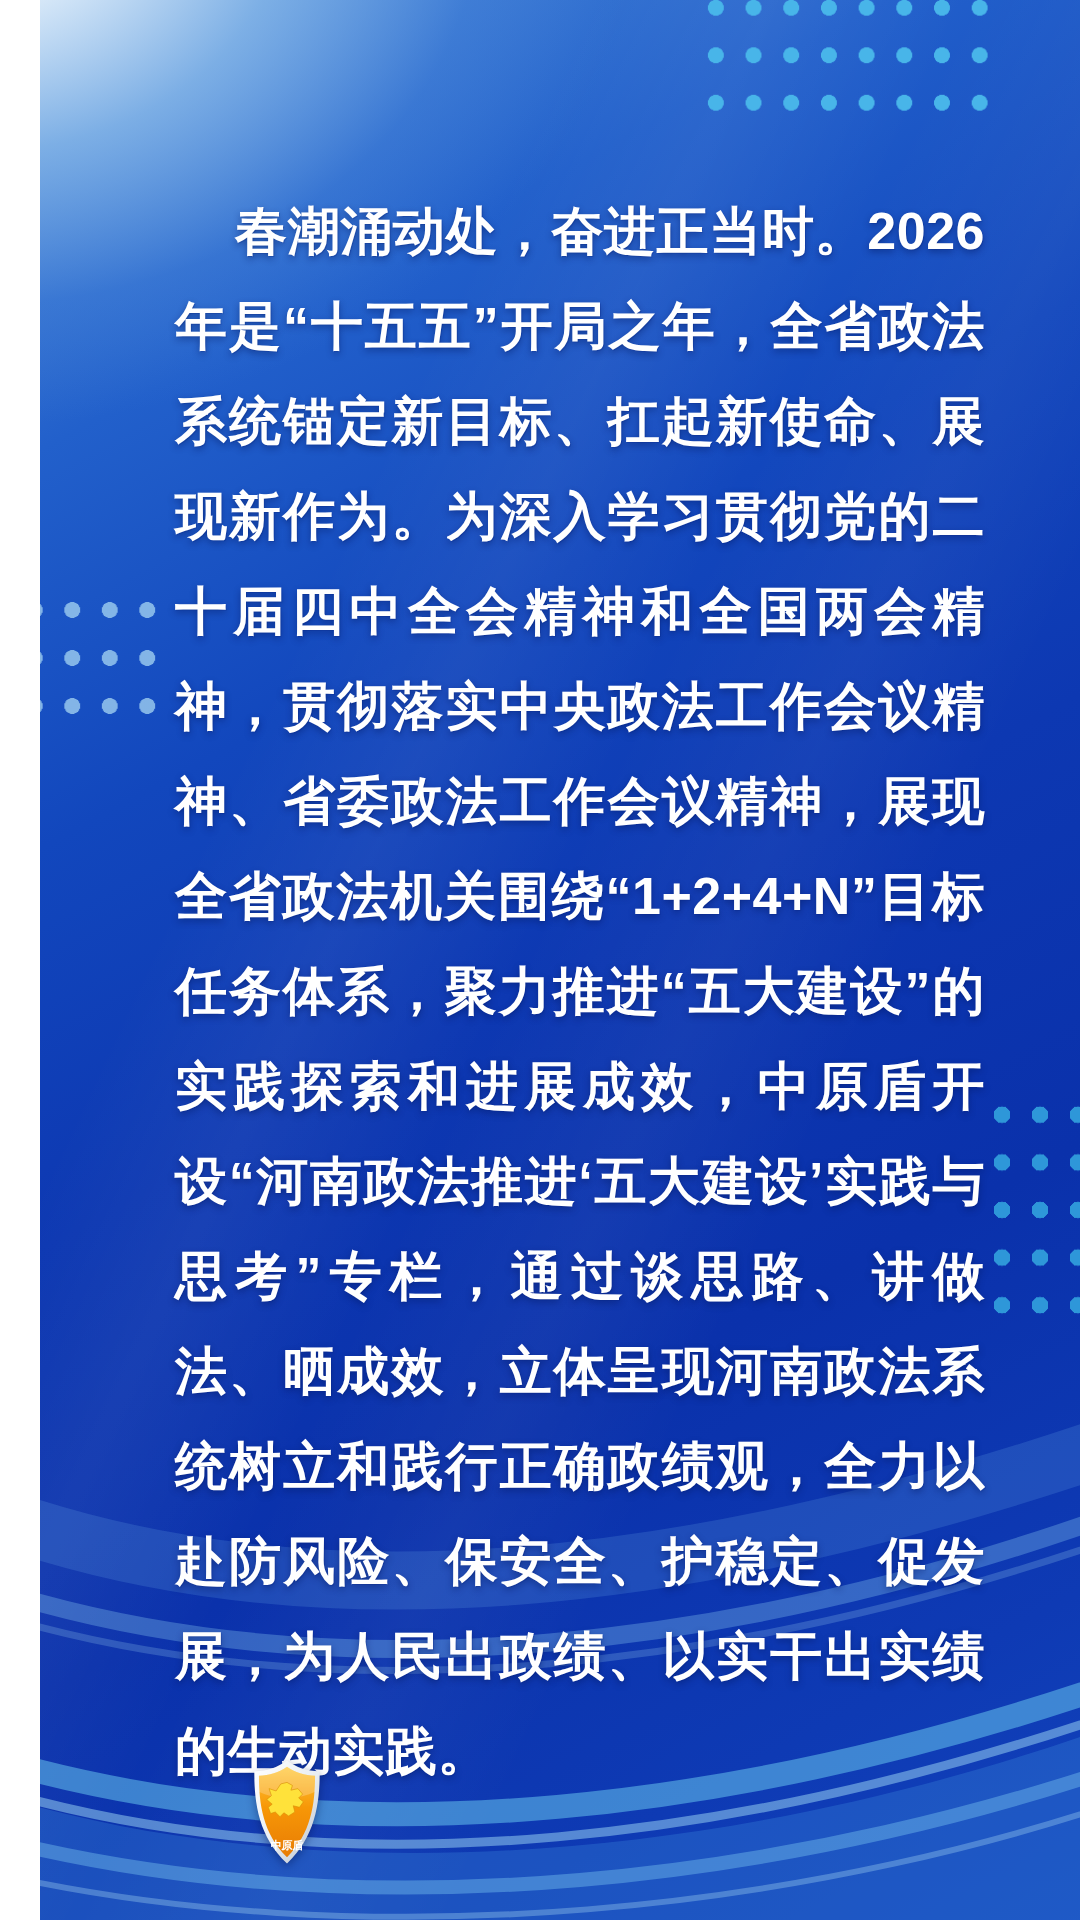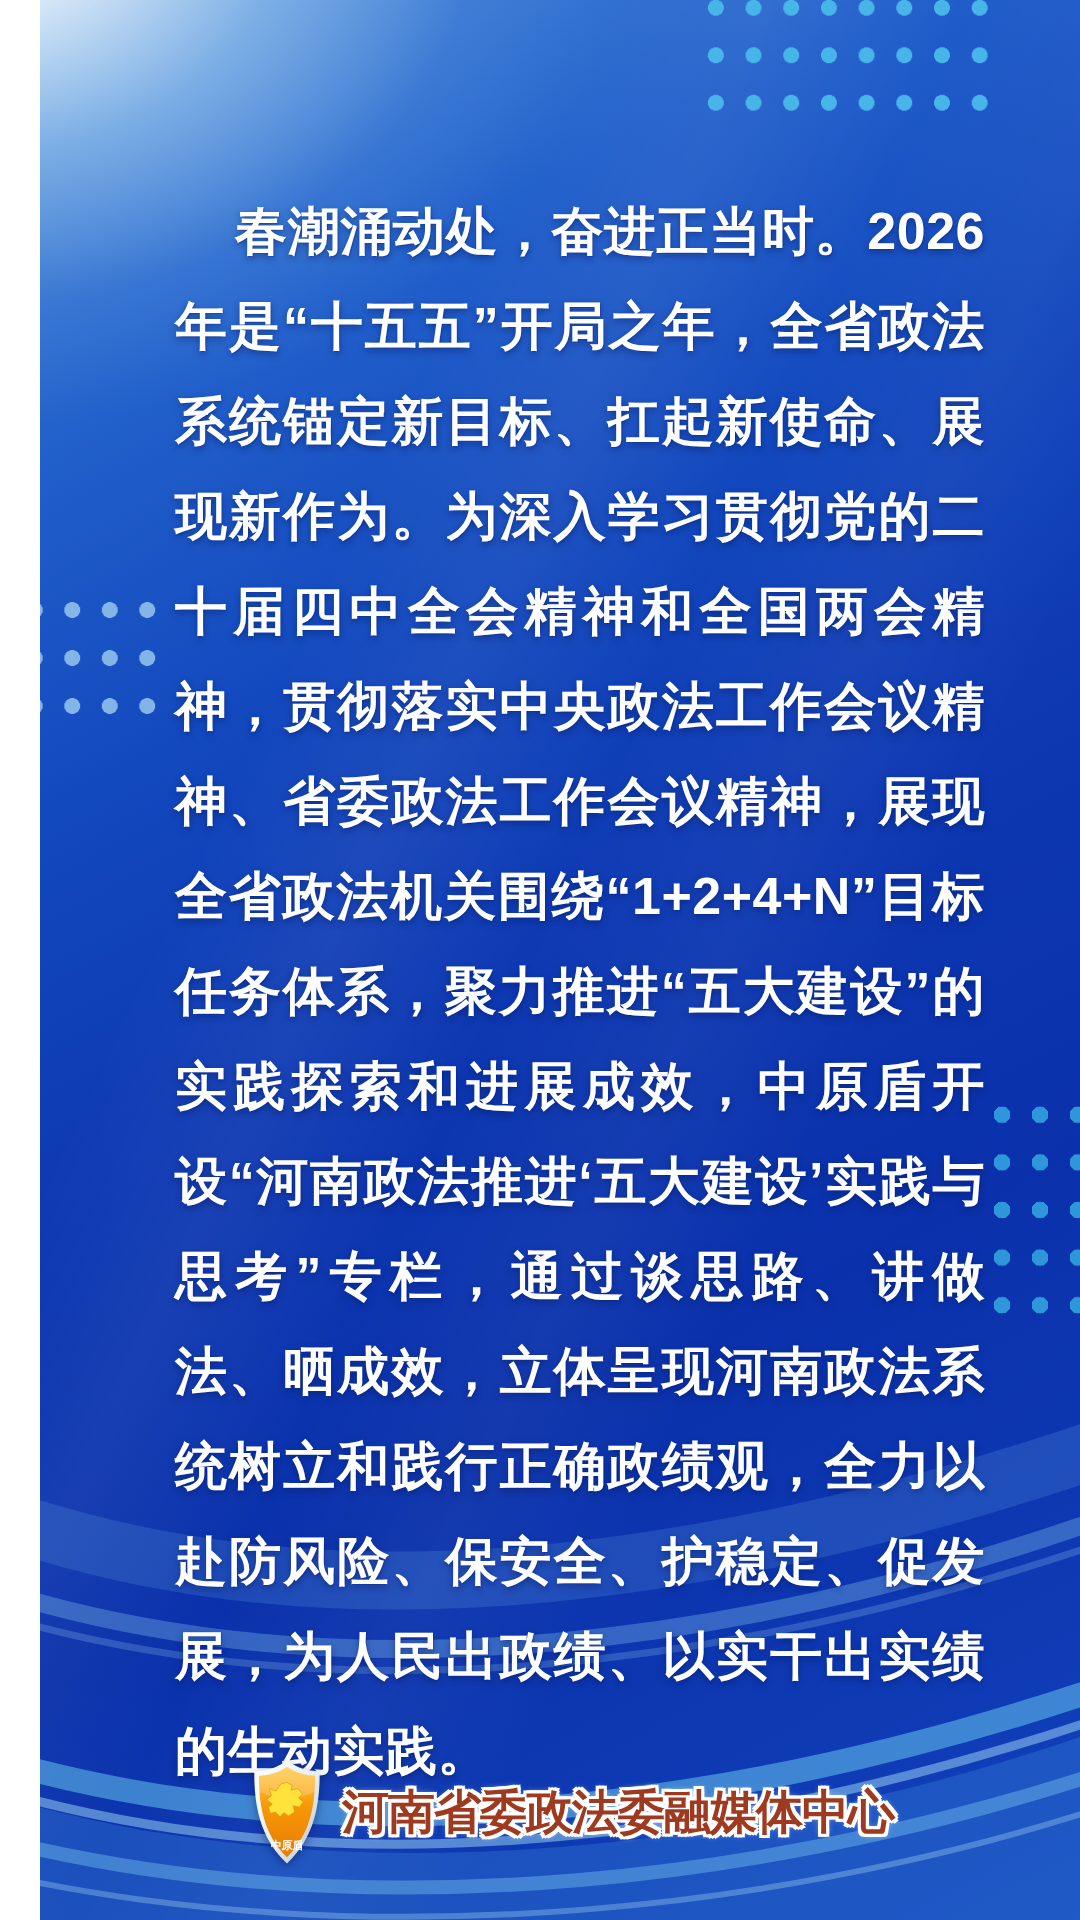--- a/index.html
+++ b/index.html
@@ -126,16 +126,15 @@
           <stop offset="0.45" stop-color="#f79707"></stop>
           <stop offset="1" stop-color="#e87c04"></stop>
         </linearGradient>
       </defs>
       <path d="M50,2 C62,11 76,15.5 92,16 C92,58 86,100 50,134 C14,100 8,58 8,16 C24,15.5 38,11 50,2 Z" fill="url(#rimGrad)"></path>
       <path d="M50,10 C60,17 73,21 86,21.5 C86,57 81,96 50,126 C19,96 14,57 14,21.5 C27,21 40,17 50,10 Z" fill="url(#orangeGrad)"></path>
       <path d="M50,10 C60,17 73,21 86,21.5 L86,42 C68,52 32,52 14,42 L14,21.5 C27,21 40,17 50,10 Z" fill="rgba(255,255,255,0.22)"></path>
       <polygon points="50,30 57,34 55,40 64,38 70,45 65,50 71,55 66,62 58,60 60,68 52,73 46,69 41,74 35,68 29,70 26,62 31,58 24,52 30,47 27,38 36,41 42,32" fill="#ffe23a" stroke="#d98f06" stroke-width="0.8"></polygon>
       <text x="50" y="116" text-anchor="middle" font-size="14" font-weight="bold" fill="#ffffff">中原盾</text>
     </svg>
-    <div class="org-name">河南省委政法委融媒体中心</div>
   </div>
 
 </div>
 
 </body></html>

